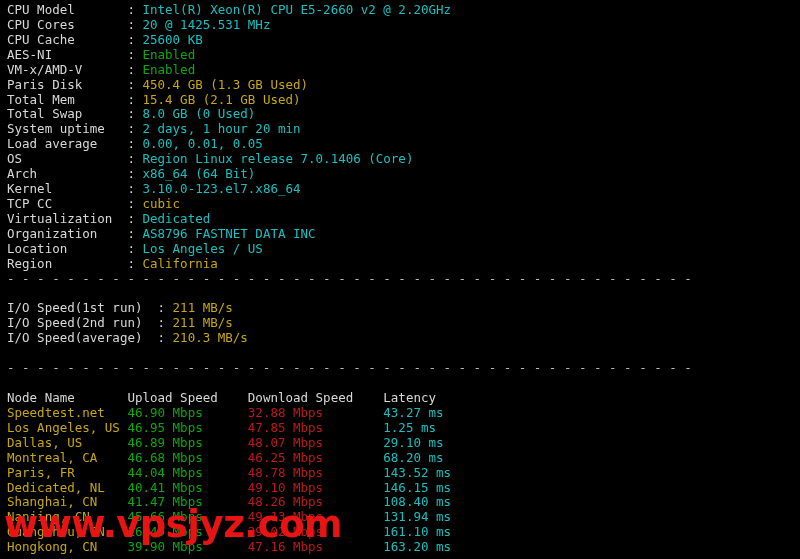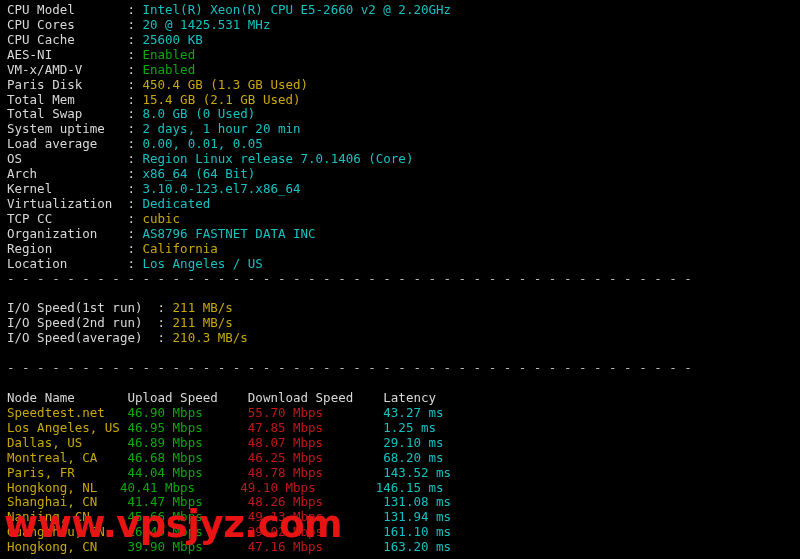--- a/index.html
+++ b/index.html
@@ -63,48 +63,48 @@
       <div class="line"><span class="label">AES-NI          </span><span class="colon">: </span><span class="green">Enabled</span></div>
       <div class="line"><span class="label">VM-x/AMD-V      </span><span class="colon">: </span><span class="green">Enabled</span></div>
       <div class="line"><span class="label">Paris Disk      </span><span class="colon">: </span><span class="yellow">450.4 GB (1.3 GB Used)</span></div>
       <div class="line"><span class="label">Total Mem       </span><span class="colon">: </span><span class="yellow">15.4 GB (2.1 GB Used)</span></div>
       <div class="line"><span class="label">Total Swap      </span><span class="colon">: </span><span class="cyan">8.0 GB (0 Used)</span></div>
       <div class="line"><span class="label">System uptime   </span><span class="colon">: </span><span class="cyan">2 days, 1 hour 20 min</span></div>
       <div class="line"><span class="label">Load average    </span><span class="colon">: </span><span class="cyan">0.00, 0.01, 0.05</span></div>
       <div class="line"><span class="label">OS              </span><span class="colon">: </span><span class="cyan">Region Linux release 7.0.1406 (Core)</span></div>
       <div class="line"><span class="label">Arch            </span><span class="colon">: </span><span class="cyan">x86_64 (64 Bit)</span></div>
       <div class="line"><span class="label">Kernel          </span><span class="colon">: </span><span class="cyan">3.10.0-123.el7.x86_64</span></div>
+      <div class="line"><span class="label">TCP CC          </span><span class="colon">: </span><span class="yellow">cubic</span></div>
       <div class="line"><span class="label">Virtualization  </span><span class="colon">: </span><span class="cyan">Dedicated</span></div>
-      <div class="line"><span class="label">TCP CC          </span><span class="colon">: </span><span class="yellow">cubic</span></div>
       <div class="line"><span class="label">Organization    </span><span class="colon">: </span><span class="cyan">AS8796 FASTNET DATA INC</span></div>
+      <div class="line"><span class="label">Location        </span><span class="colon">: </span><span class="cyan">Los Angeles / US</span></div>
       <div class="line"><span class="label">Region          </span><span class="colon">: </span><span class="yellow">California</span></div>
-      <div class="line"><span class="label">Location        </span><span class="colon">: </span><span class="cyan">Los Angeles / US</span></div>
     </div>
 
   <div class="divider">- - - - - - - - - - - - - - - - - - - - - - - - - - - - - - - - - - - - - - - - - - - - - - - - - - - - - - - - - - - - - - - - -</div>
   <div class="spacer"></div>
 
   <div id="iospeed-block">
       <div class="line"><span class="label">I/O Speed(1st run)  </span><span class="colon">: </span><span class="yellow">211 MB/s</span></div>
       <div class="line"><span class="label">I/O Speed(2nd run)  </span><span class="colon">: </span><span class="yellow">211 MB/s</span></div>
       <div class="line"><span class="label">I/O Speed(average)  </span><span class="colon">: </span><span class="yellow">210.3 MB/s</span></div>
     </div>
 
   <div class="spacer"></div>
   <div class="divider">- - - - - - - - - - - - - - - - - - - - - - - - - - - - - - - - - - - - - - - - - - - - - - - - - - - - - - - - - - - - - - - - -</div>
   <div class="spacer"></div>
 
   <div id="speedtest-block">
       <div class="line"><span class="white">Node Name       </span><span class="white">Upload Speed    </span><span class="white">Download Speed    </span><span class="white">Latency</span></div>
-      <div class="line"><span class="yellow">Speedtest.net   </span><span class="green">46.90 Mbps      </span><span class="red">55.70 Mbps        </span><span class="cyan">43.27 ms</span></div>
+      <div class="line"><span class="yellow">Speedtest.net   </span><span class="green">46.90 Mbps      </span><span class="red">32.88 Mbps        </span><span class="cyan">43.27 ms</span></div>
       <div class="line"><span class="yellow">Los Angeles, US </span><span class="green">46.95 Mbps      </span><span class="red">47.85 Mbps        </span><span class="cyan">1.25 ms</span></div>
       <div class="line"><span class="yellow">Dallas, US      </span><span class="green">46.89 Mbps      </span><span class="red">48.07 Mbps        </span><span class="cyan">29.10 ms</span></div>
       <div class="line"><span class="yellow">Montreal, CA    </span><span class="green">46.68 Mbps      </span><span class="red">46.25 Mbps        </span><span class="cyan">68.20 ms</span></div>
       <div class="line"><span class="yellow">Paris, FR       </span><span class="green">44.04 Mbps      </span><span class="red">48.78 Mbps        </span><span class="cyan">143.52 ms</span></div>
-      <div class="line"><span class="yellow">Hongkong, NL   </span><span class="green">40.41 Mbps      </span><span class="red">49.10 Mbps        </span><span class="cyan">146.15 ms</span></div>
-      <div class="line"><span class="yellow">Shanghai, CN    </span><span class="green">41.47 Mbps      </span><span class="red">48.26 Mbps        </span><span class="cyan">131.08 ms</span></div>
+      <div class="line"><span class="yellow">Dedicated, NL   </span><span class="green">40.41 Mbps      </span><span class="red">49.10 Mbps        </span><span class="cyan">146.15 ms</span></div>
+      <div class="line"><span class="yellow">Shanghai, CN    </span><span class="green">41.47 Mbps      </span><span class="red">48.26 Mbps        </span><span class="cyan">108.40 ms</span></div>
       <div class="line"><span class="yellow">Nanjing, CN     </span><span class="green">45.66 Mbps      </span><span class="red">49.13 Mbps        </span><span class="cyan">131.94 ms</span></div>
       <div class="line"><span class="yellow">Guangzhou, CN   </span><span class="green">16.49 Mbps      </span><span class="red">29.02 Mbps        </span><span class="cyan">161.10 ms</span></div>
       <div class="line"><span class="yellow">Hongkong, CN    </span><span class="green">39.90 Mbps      </span><span class="red">47.16 Mbps        </span><span class="cyan">163.20 ms</span></div>
     </div>
 
   <div id="watermark">www.vpsjyz.com</div>
 </div>
 
 </body></html>

